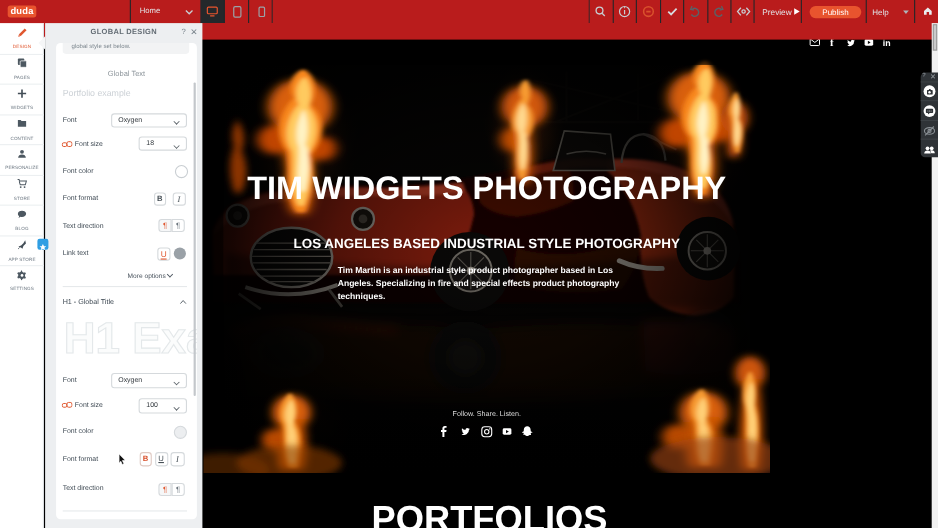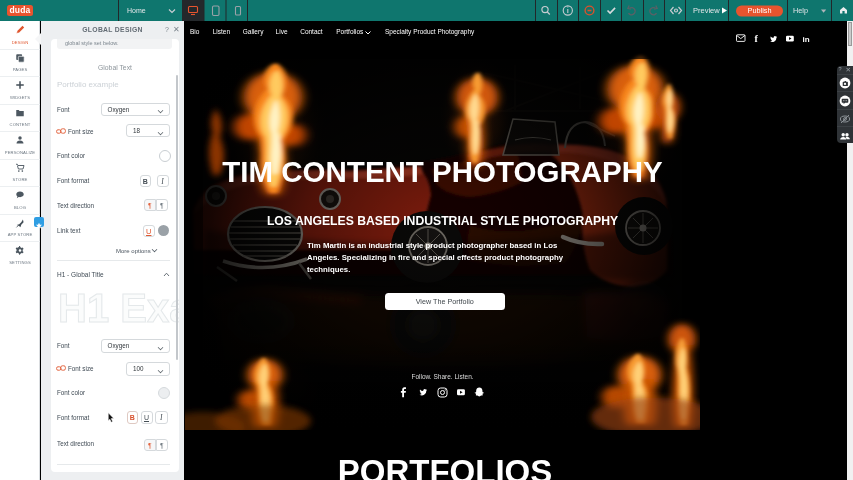--- a/index.html
+++ b/index.html
@@ -1,19 +1,19 @@
 <!DOCTYPE html>
 <html><head><meta charset="utf-8">
 <style>
 html,body{margin:0;padding:0;}
 body{width:853px;height:480px;position:relative;overflow:hidden;background:#000;font-family:"Liberation Sans",sans-serif;}
 .abs{position:absolute;}
 #site{position:absolute;left:0;top:21px;width:853px;height:459px;background:#000;}
 .navitem{position:absolute;top:7px;color:#fff;font-size:6.5px;white-space:nowrap;}
-#topbar{position:absolute;left:0;top:0;width:853px;height:21px;background:#0f766e;}
+#topbar{position:absolute;left:0;top:0;width:853px;height:36px;background:#b91c1c;}
 #sidebar{position:absolute;left:0;top:21px;width:40px;height:459px;background:#fff;border-right:1px solid #dadde0;box-sizing:border-box;}
 .sbitem{position:absolute;left:0;width:40px;text-align:center;}
 .sblbl{font-size:4.2px;letter-spacing:.1px;color:#6b7680;margin-top:0.5px;}
 #panel{position:absolute;left:41px;top:21px;width:143px;height:459px;background:#edeff1;}
 #pwhite{position:absolute;left:10px;top:18px;width:128px;height:433px;background:#fff;border-radius:4px;}
 .plbl{position:absolute;font-size:6.3px;color:#3f4a54;}
 .pselect{position:absolute;background:#fff;border:1px solid #d5d9dc;border-radius:3px;box-sizing:border-box;font-size:6.3px;color:#30363b;}
 .pbtn{position:absolute;background:#fff;border:1px solid #d5d9dc;border-radius:3px;box-sizing:border-box;text-align:center;}
 .caret{display:inline-block;width:4px;height:4px;border-right:1.1px solid #5a6268;border-bottom:1.1px solid #5a6268;transform:rotate(45deg) scale(.8);}
 </style></head>
@@ -229,24 +229,23 @@
     <path d="M497 374 C494 358 497 340 495 326 C493 316 496 306 498 302 C501 308 501 318 500 328 C503 340 501 360 500 374 Z" fill="#ffd077"></path>
    </g>
   </g>
   <g filter="url(#b4)">
    <ellipse cx="78" cy="376" rx="48" ry="16" fill="#8a3c08" opacity="0.6"></ellipse>
    <ellipse cx="468" cy="372" rx="62" ry="20" fill="#99430a" opacity="0.65"></ellipse>
    <ellipse cx="18" cy="382" rx="42" ry="15" fill="#7e3608" opacity="0.5"></ellipse>
   </g>
   <rect x="0" y="0" width="515" height="14" fill="#000" opacity="0.7"></rect>
  </svg>
- <div class="abs" style="left:185px;top:136.3px;width:515px;text-align:center;font-size:29.5px;font-weight:bold;line-height:1;color:#fff;white-space:nowrap;">TIM CONTENT PHOTOGRAPHY</div>
+ <div class="abs" style="left:185px;top:136.3px;width:515px;text-align:center;font-size:29.5px;font-weight:bold;line-height:1;color:#fff;white-space:nowrap;">TIM WIDGETS PHOTOGRAPHY</div>
  <div class="abs" style="left:307px;top:218.5px;width:285px;font-size:7.8px;font-weight:bold;line-height:12.2px;color:#fff;">Tim Martin is an industrial style product photographer based in Los<br>Angeles. Specializing in fire and special effects product photography<br>techniques.</div>
  <div class="abs" style="left:185px;top:194px;width:515px;text-align:center;font-size:12.2px;font-weight:bold;line-height:1;color:#fff;white-space:nowrap;">LOS ANGELES BASED INDUSTRIAL STYLE PHOTOGRAPHY</div>
- <div class="abs" style="left:384.5px;top:271.5px;width:120.5px;height:17px;background:#fff;border-radius:3.5px;font-size:7.2px;color:#3f464b;text-align:center;line-height:17px;">View The Portfolio</div>
  <div class="abs" style="left:185px;top:352px;width:515px;text-align:center;font-size:6.5px;color:#ddd;">Follow. Share. Listen.</div>
  <svg class="abs" style="left:398px;top:364px;" width="89" height="16" viewBox="0 0 89 16">
   <path d="M6.9 3.6h-1.5c-.3 0-.6.4-.6.8v1.4h2.1l-.3 1.9H4.8v5h-2v-5H1.4V5.8h1.4V4.5c0-1.5.9-2.6 2.3-2.6h1.8z" fill="#fff" transform="translate(1.6,0.6) scale(0.92)"></path>
   <path d="M41.5 3.2c-.6.3-1.2.4-1.8.5.7-.4 1.1-1 1.4-1.7-.6.4-1.3.6-2 .8a3.1 3.1 0 0 0-5.3 2.8 8.8 8.8 0 0 1-6.4-3.2 3.1 3.1 0 0 0 1 4.1c-.5 0-1-.1-1.4-.4a3.1 3.1 0 0 0 2.5 3.1c-.5.1-1 .2-1.4.1a3.1 3.1 0 0 0 2.9 2.1A6.3 6.3 0 0 1 26.4 13a8.9 8.9 0 0 0 13.7-7.9c.6-.4 1.1-1 1.4-1.9z" fill="#fff" transform="translate(8.3,3.2) scale(0.5)"></path>
   <g fill="none" stroke="#fff" stroke-width="1">
    <rect x="40" y="3" width="9" height="9" rx="2.6"></rect>
         <circle cx="44.5" cy="7.5" r="2"></circle>
         <circle cx="47.2" cy="4.9" r="0.65" fill="#fff" stroke="none"></circle>
   </g>
   <rect x="59" y="4.3" width="7.9" height="5.9" rx="1.3" fill="#fff"></rect>

